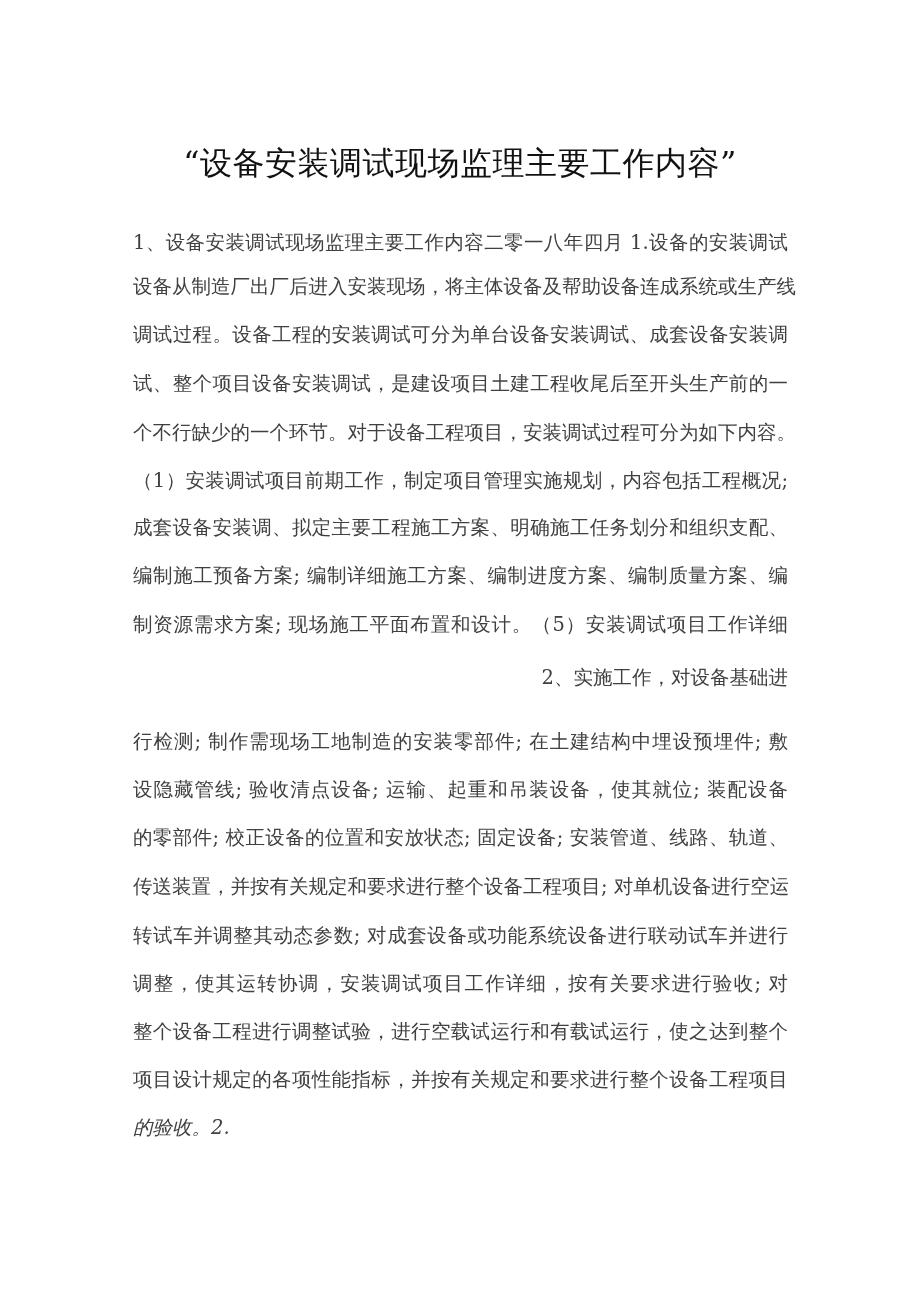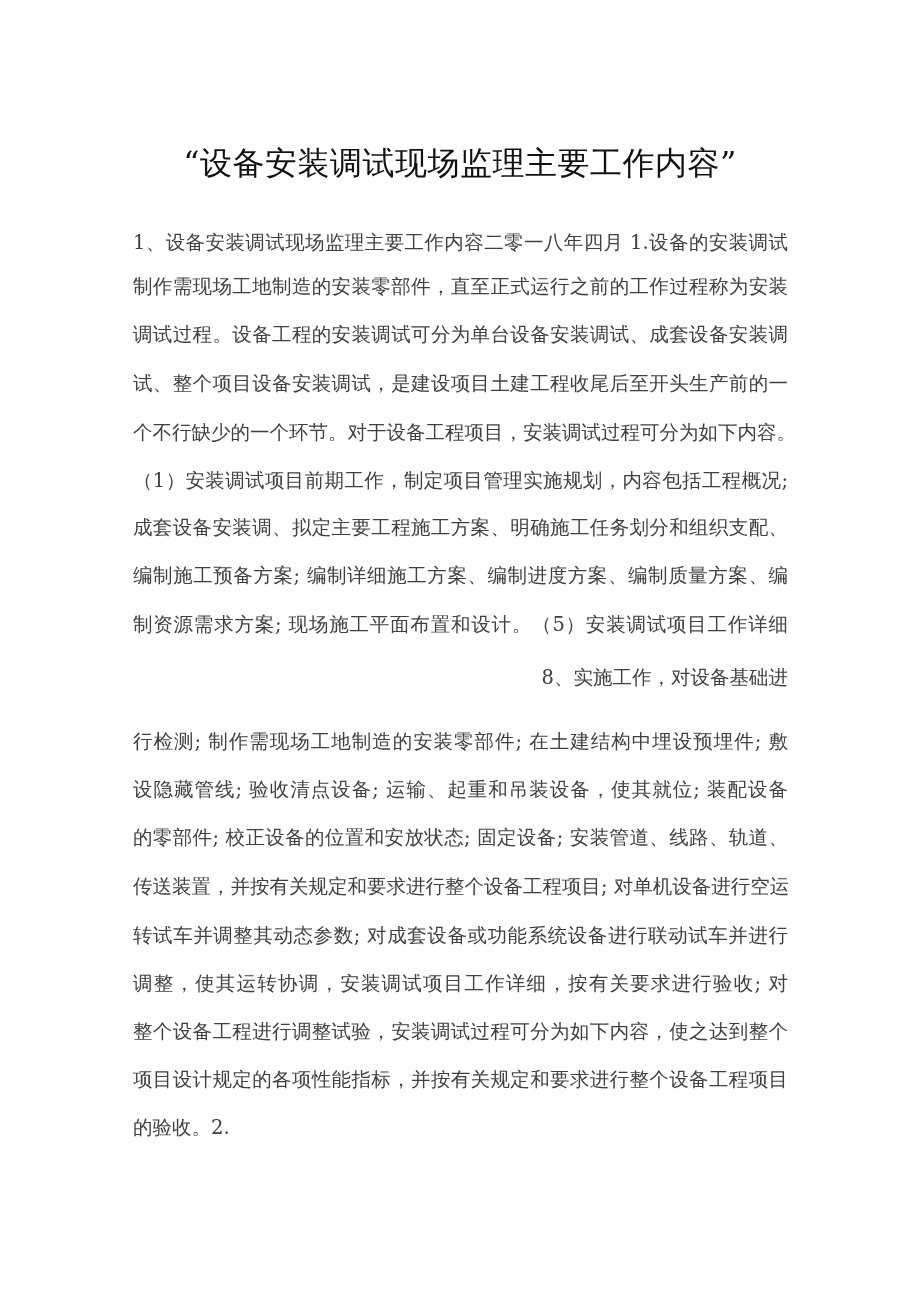--- a/index.html
+++ b/index.html
@@ -47,46 +47,47 @@
       font-size: 19.5px;
       line-height: 30px;
       height: 30px;
       white-space: nowrap;
       text-align: justify;
       text-align-last: justify;
       color: #404040;
     }
     .line.last {
       text-align-last: left;
+      font-style: italic;
     }
     .line.right {
       text-align: right;
       text-align-last: right;
     }
   </style>
 </head>
 <body>
 
 <div class="page">
   <div class="title">“设备安装调试现场监理主要工作内容”</div>
 
   <div class="body-text">
     <div class="line" style="top:228px">1、设备安装调试现场监理主要工作内容二零一八年四月 1.设备的安装调试</div>
-    <div class="line" style="top:272px">制作需现场工地制造的安装零部件，直至正式运行之前的工作过程称为安装</div>
+    <div class="line" style="top:272px">设备从制造厂出厂后进入安装现场，将主体设备及帮助设备连成系统或生产线</div>
     <div class="line" style="top:320px">调试过程。设备工程的安装调试可分为单台设备安装调试、成套设备安装调</div>
     <div class="line" style="top:369px">试、整个项目设备安装调试，是建设项目土建工程收尾后至开头生产前的一</div>
     <div class="line" style="top:418px">个不行缺少的一个环节。对于设备工程项目，安装调试过程可分为如下内容。</div>
     <div class="line" style="top:466px">（1）安装调试项目前期工作，制定项目管理实施规划，内容包括工程概况;</div>
     <div class="line" style="top:513px">成套设备安装调、拟定主要工程施工方案、明确施工任务划分和组织支配、</div>
     <div class="line" style="top:561px">编制施工预备方案; 编制详细施工方案、编制进度方案、编制质量方案、编</div>
     <div class="line" style="top:610px">制资源需求方案; 现场施工平面布置和设计。（5）安装调试项目工作详细</div>
-    <div class="line right" style="top:663px">8、实施工作，对设备基础进</div>
+    <div class="line right" style="top:663px">2、实施工作，对设备基础进</div>
     <div class="line" style="top:727px">行检测; 制作需现场工地制造的安装零部件; 在土建结构中埋设预埋件; 敷</div>
     <div class="line" style="top:775px">设隐藏管线; 验收清点设备; 运输、起重和吊装设备，使其就位; 装配设备</div>
     <div class="line" style="top:823px">的零部件; 校正设备的位置和安放状态; 固定设备; 安装管道、线路、轨道、</div>
     <div class="line" style="top:872px">传送装置，并按有关规定和要求进行整个设备工程项目; 对单机设备进行空运</div>
     <div class="line" style="top:921px">转试车并调整其动态参数; 对成套设备或功能系统设备进行联动试车并进行</div>
     <div class="line" style="top:969px">调整，使其运转协调，安装调试项目工作详细，按有关要求进行验收; 对</div>
-    <div class="line" style="top:1017px">整个设备工程进行调整试验，安装调试过程可分为如下内容，使之达到整个</div>
+    <div class="line" style="top:1017px">整个设备工程进行调整试验，进行空载试运行和有载试运行，使之达到整个</div>
     <div class="line" style="top:1065px">项目设计规定的各项性能指标，并按有关规定和要求进行整个设备工程项目</div>
     <div class="line last" style="top:1113px">的验收。2.</div>
   </div>
 </div>
 
 </body></html>

